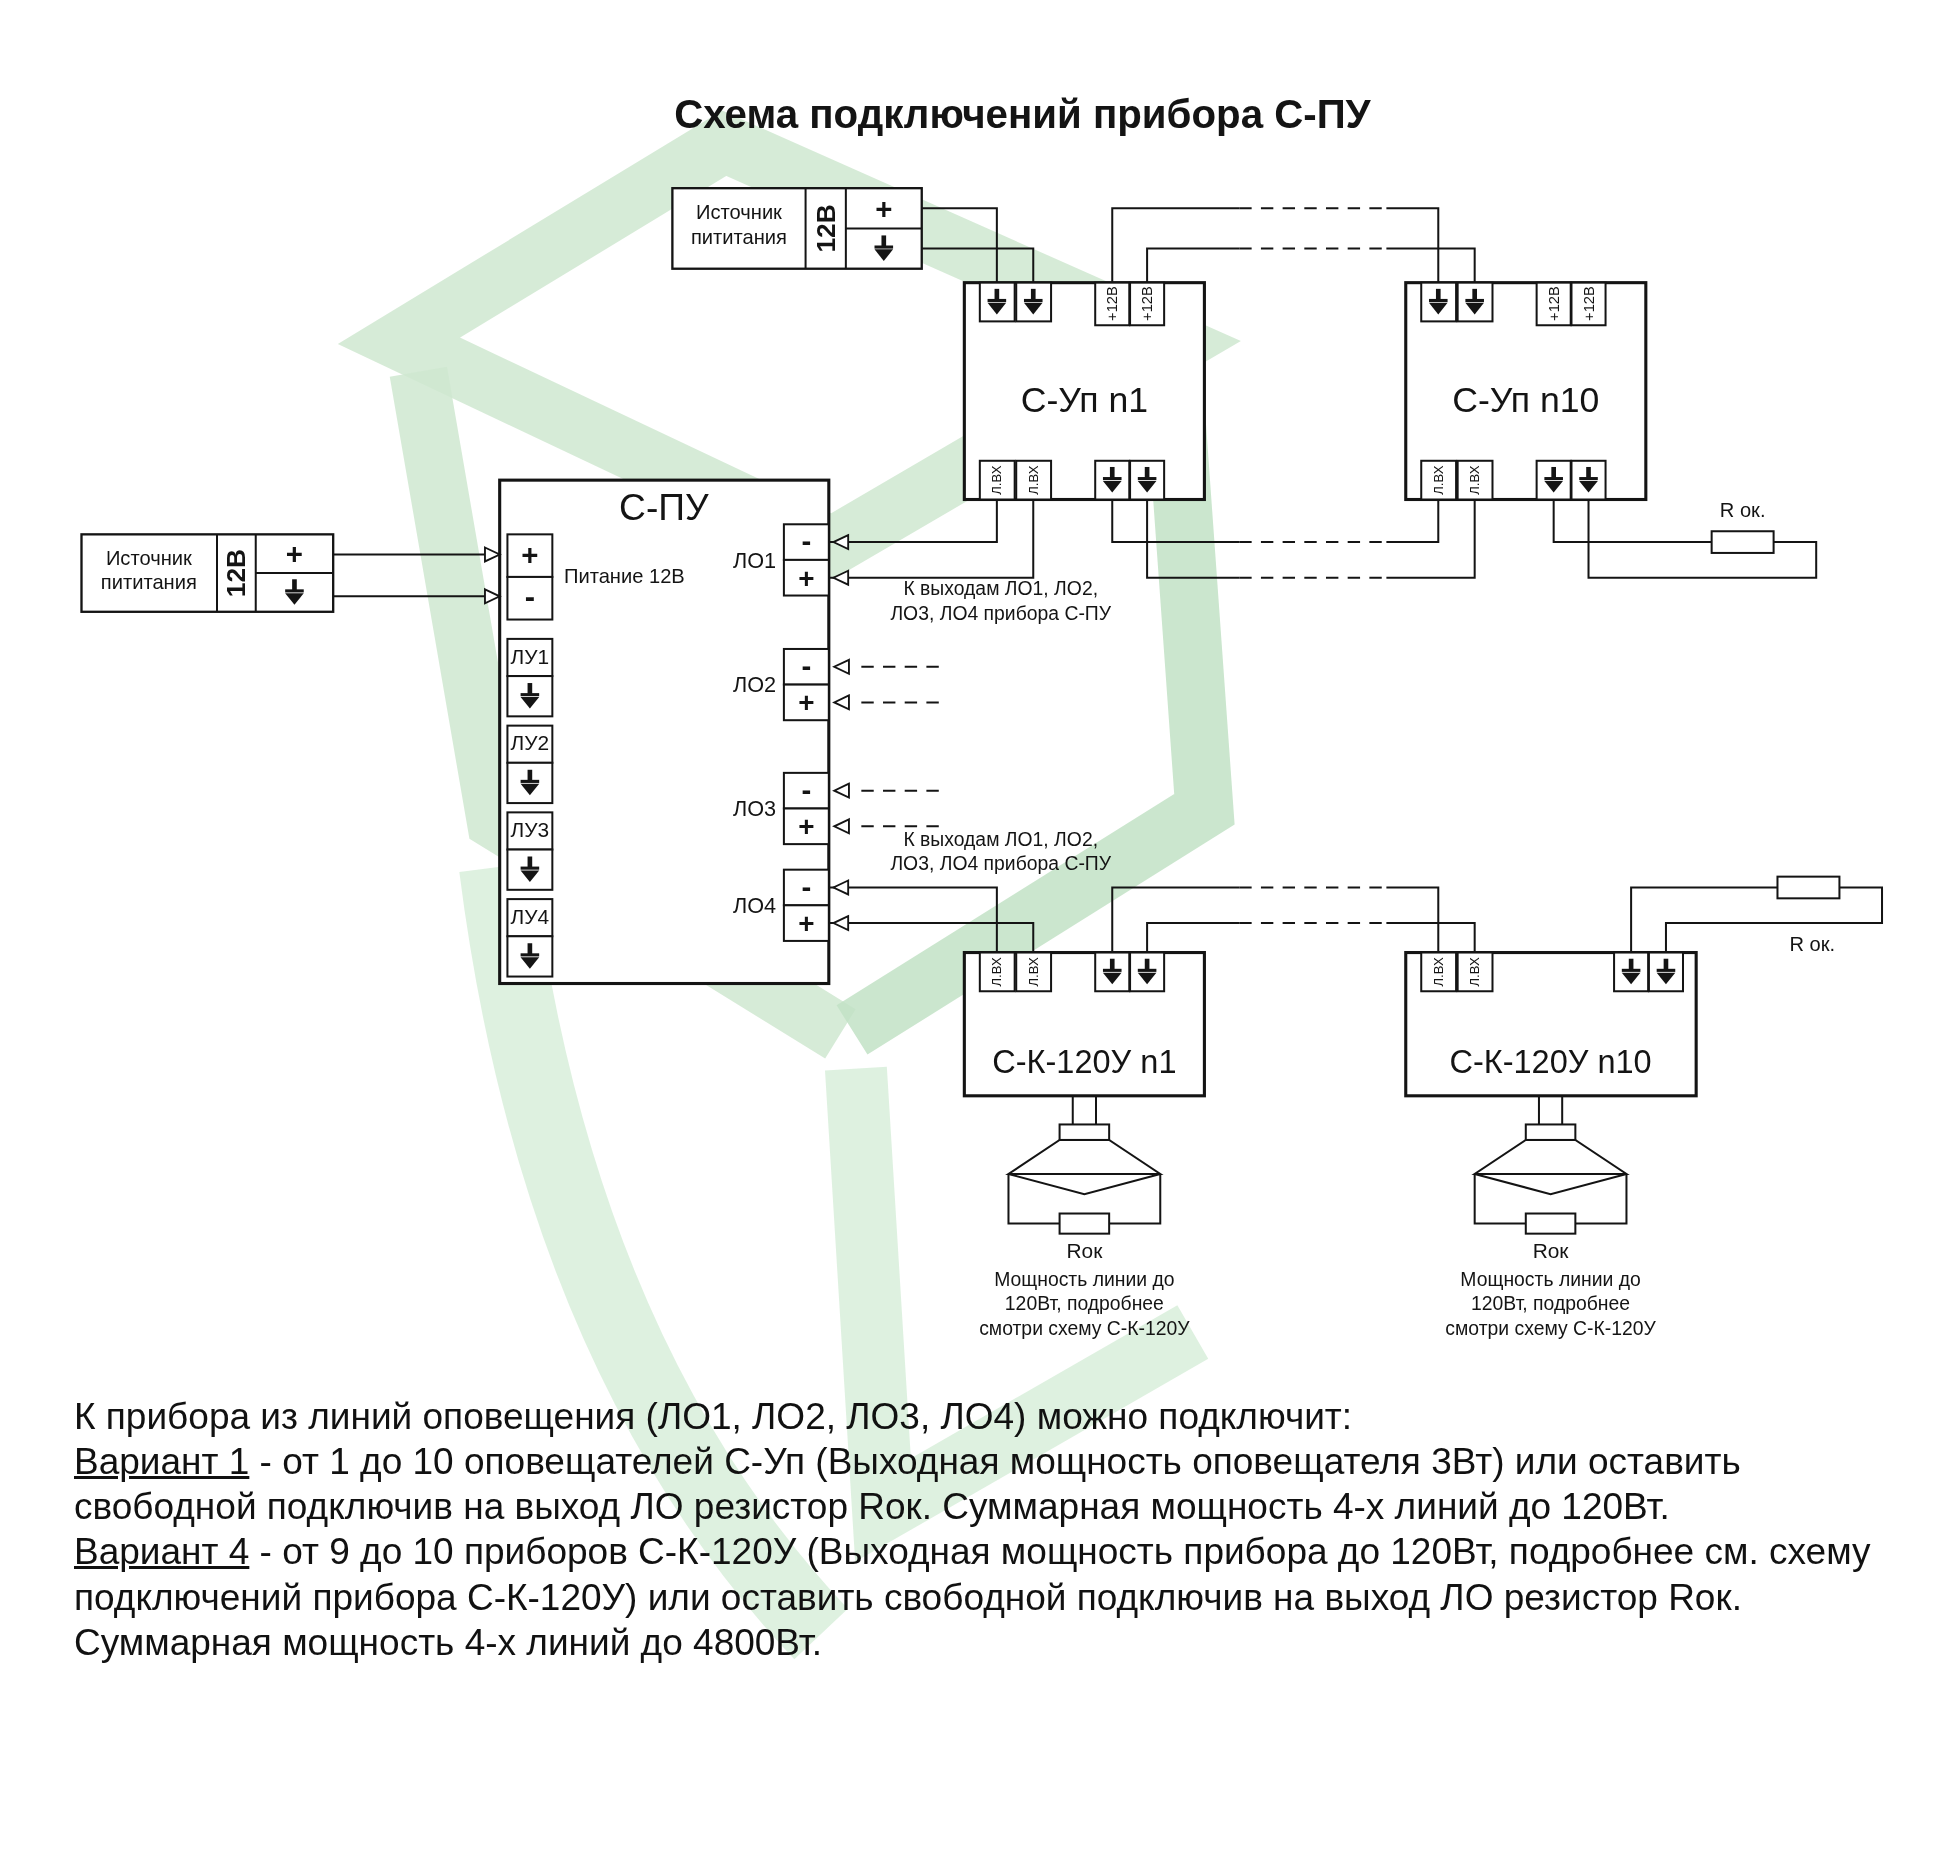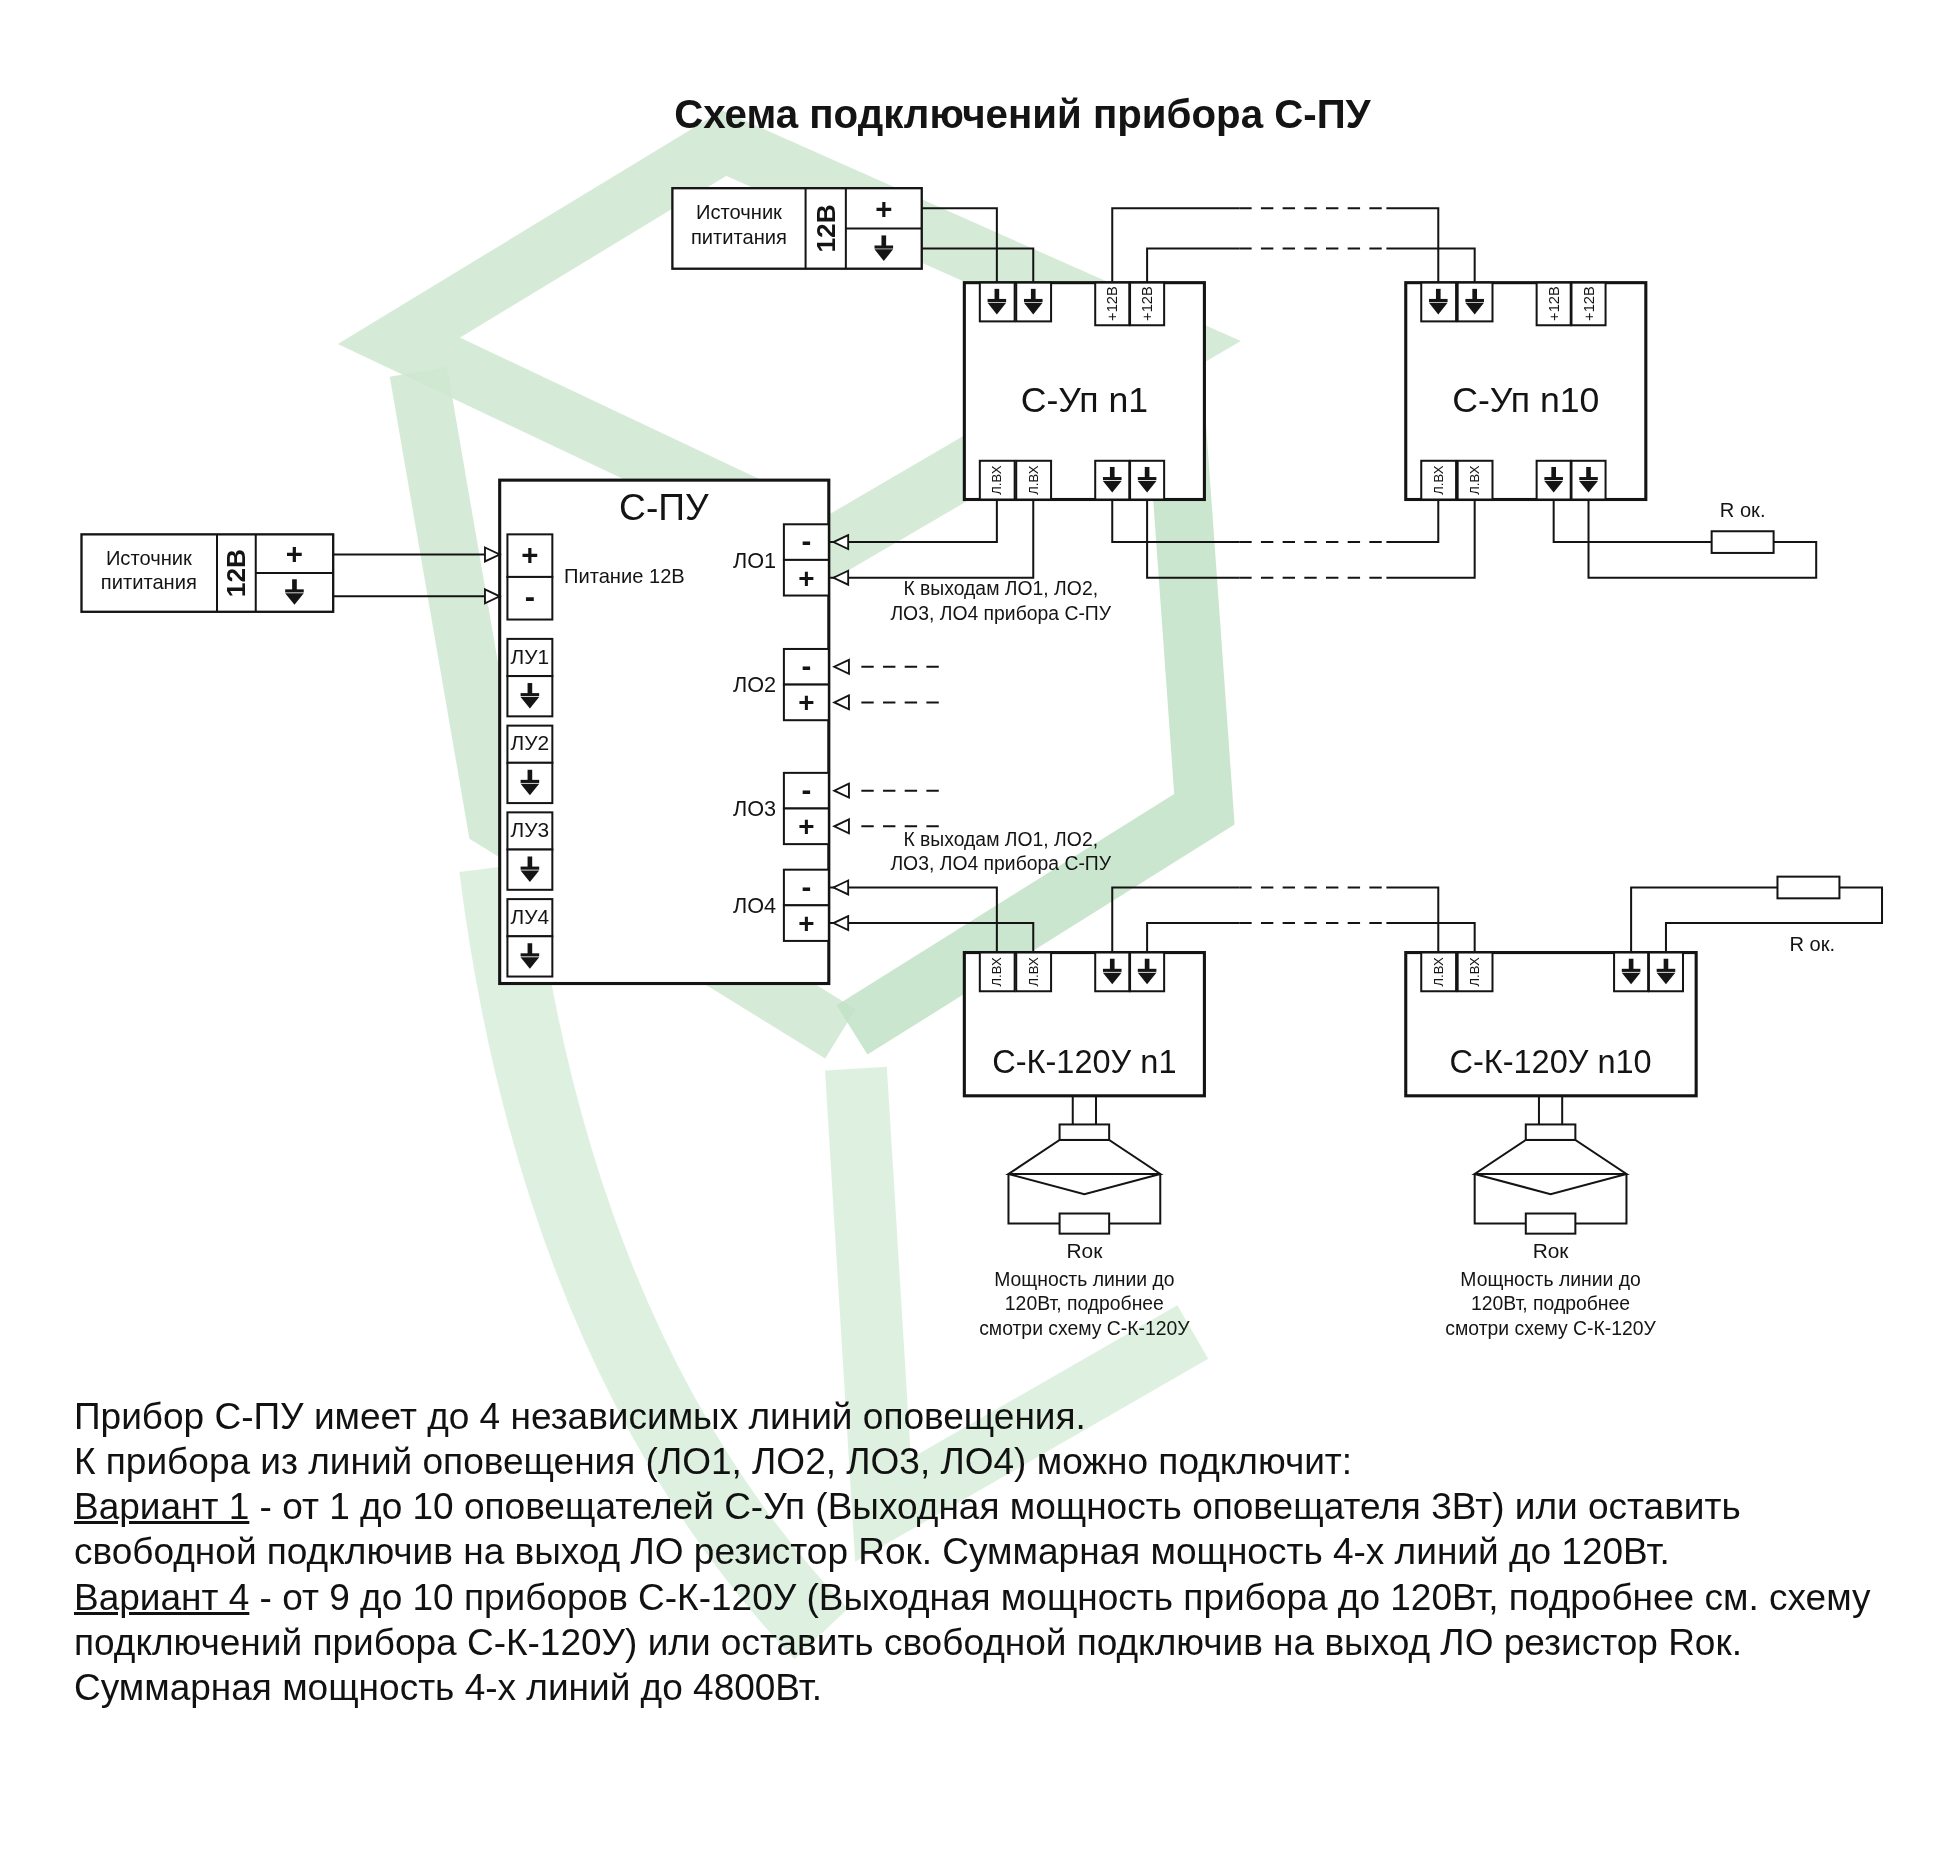--- a/index.html
+++ b/index.html
@@ -277,18 +277,17 @@
     <path class="wire" d="M2100,1516 V1580 H2034"></path>
     <rect class="cell" x="1970" y="1567" width="64" height="26"></rect>
     <text x="2002" y="1624" font-size="27" text-anchor="middle">Rок</text>
     <text x="2002" y="1660" font-size="25" text-anchor="middle">Мощность линии до</text>
     <text x="2002" y="1692" font-size="25" text-anchor="middle">120Вт, подробнее</text>
     <text x="2002" y="1724" font-size="25" text-anchor="middle">смотри схему С-К-120У</text>
   </g>
 </svg>
 
 <div class="notes">
-  <p>Прибор С-ПУ имеет до 4 независимых линий оповещения.</p>
   <p>К прибора из линий оповещения (ЛО1, ЛО2, ЛО3, ЛО4) можно подключит:</p>
   <p><span class="uline">Вариант 1</span><span> - от 1 до 10 оповещателей С-Уп (Выходная мощность оповещателя 3Вт) или оставить свободной подключив на выход ЛО резистор Rок. Суммарная мощность 4-х линий до 120Вт.</span></p>
   <p><span class="uline">Вариант 4</span><span> - от 9 до 10 приборов С-К-120У (Выходная мощность прибора до 120Вт, подробнее см. схему подключений прибора С-К-120У) или оставить свободной подключив на выход ЛО резистор Rок. Суммарная мощность 4-х линий до 4800Вт.</span></p>
 </div>
 
 
 </body></html>

